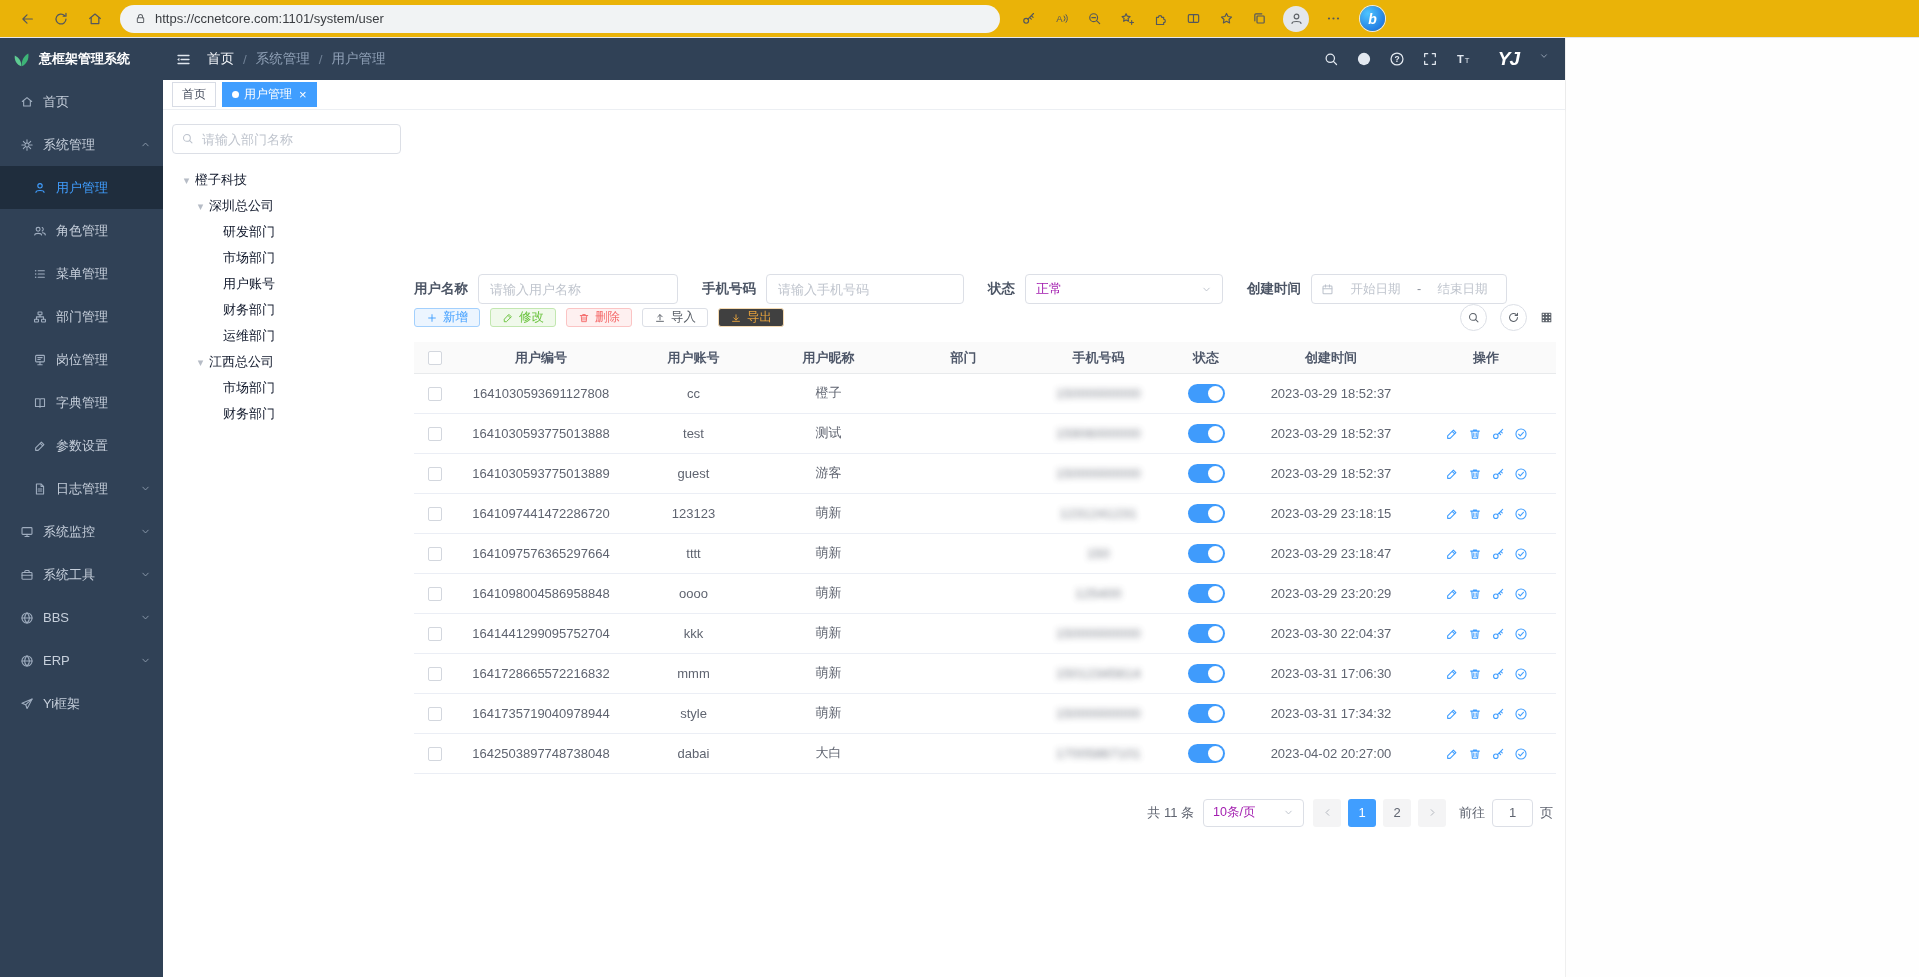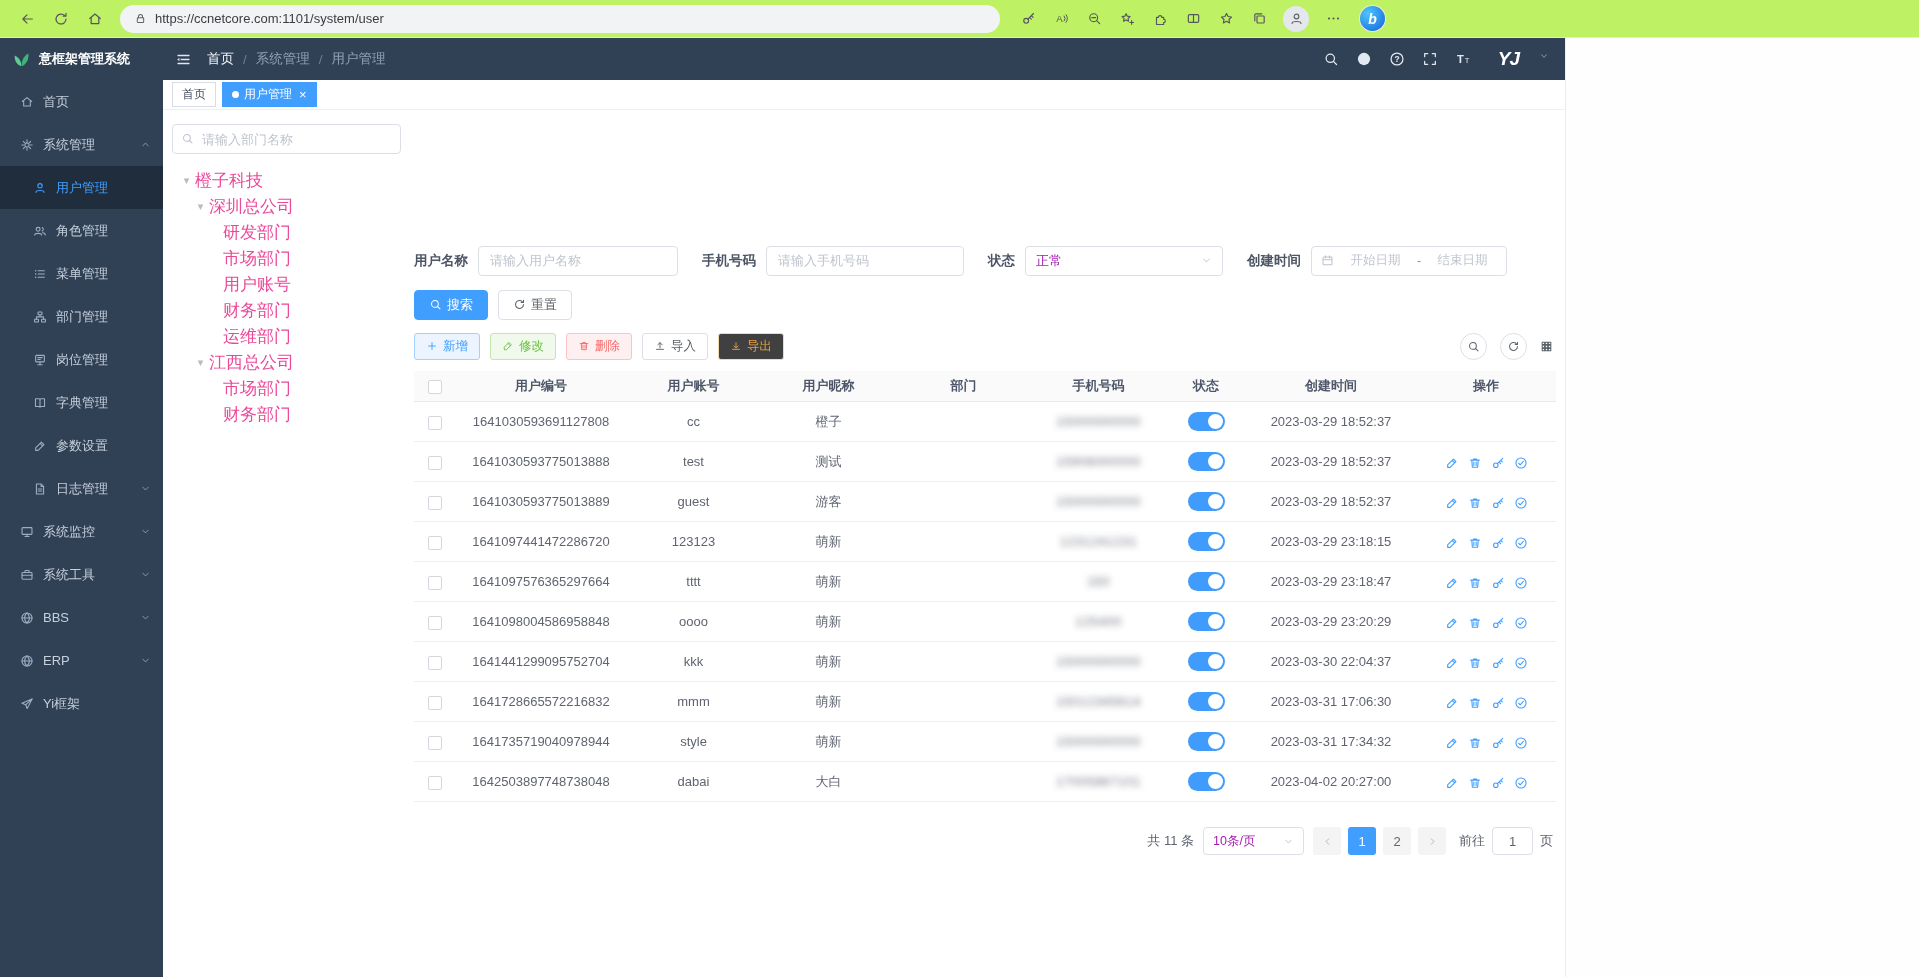--- a/index.html
+++ b/index.html
@@ -7,21 +7,21 @@
   body { font-family: "Liberation Sans", "DejaVu Sans", sans-serif; background: #fff; }
 
   .ic { width: 1em; height: 1em; display: block; fill: none; stroke: currentColor;
         stroke-width: 1.4; stroke-linecap: round; stroke-linejoin: round; }
   svg text { font-family: inherit; }
 
   .screen { position: relative; width: 1919px; height: 977px; background: #fefefe; overflow: hidden; }
 
   
   .browser-chrome { display: flex; align-items: center; height: 38px; width: 100%;
-    background: #bef264; border-bottom: 1px solid #e4e6ea; padding: 0 12px; gap: 4px; }
+    background: #eab308; border-bottom: 1px solid #e4e6ea; padding: 0 12px; gap: 4px; }
   .chrome-icon { width: 30px; height: 30px; border-radius: 50%; display: flex; align-items: center;
     justify-content: center; color: #54575c; font-size: 16px; flex-shrink: 0; cursor: pointer; }
   .chrome-icon.sm { font-size: 15px; width: 28px; }
   .address-bar { height: 28px; width: 880px; background: #f1f3f4; border-radius: 14px;
     display: flex; align-items: center; gap: 8px; padding: 0 14px; margin: 0 10px 0 6px;
     color: #5f6368; font-size: 13px; cursor: text; }
   .address-bar .lk { font-size: 13px; display: flex; color: #5f6368; }
   .url-text { font-size: 13px; color: #3a3d41; }
   .chrome-right { display: flex; align-items: center; gap: 5px; }
   .avatar { width: 26px; height: 26px; border-radius: 50%; background: #e4e7eb; color: #5f6368;
@@ -77,21 +77,21 @@
   .content { flex: 1; display: flex; gap: 13px; padding: 14px 12px 0 9px; background: #fff; min-height: 0; }
   .tree-panel { width: 229px; flex-shrink: 0; }
   .tree-search { position: relative; height: 30px; }
   .tree-search .s-icon { position: absolute; left: 9px; top: 8px; font-size: 13px; color: #bcc2cc; display: flex; }
   .tree-search input { width: 100%; height: 30px; border: 1px solid #dcdfe6; border-radius: 4px;
     padding: 0 10px 0 29px; font-size: 13px; color: #606266; outline: none; font-family: inherit; }
   .tree-search input::placeholder { color: #bfc4cd; }
   .dept-tree { margin-top: 13px; }
   .tree-node { height: 26px; display: flex; align-items: center; cursor: pointer; }
   .tree-caret { width: 17px; font-size: 11px; color: #b6bcc6; text-align: center; flex-shrink: 0; }
-  .tree-label { font-size: 17px; color: #ec4899; }
+  .tree-label { font-size: 13px; color: #0f172a; }
 
   .work-panel { flex: 1; min-width: 0; display: flex; flex-direction: column; justify-content: center; }
 
   
   .filter-row { display: flex; align-items: center; gap: 24px; }
   .f-item { display: flex; align-items: center; gap: 10px; flex-shrink: 0; }
   .f-label { font-size: 13.5px; font-weight: bold; color: #4c5565; white-space: nowrap; }
   .f-text { width: 200px; height: 30px; border: 1px solid #dcdfe6; border-radius: 4px; padding: 0 11px;
     font-size: 13px; color: #606266; outline: none; font-family: inherit; background: #fff; }
   .f-text::placeholder { color: #bfc4cd; }
@@ -108,21 +108,21 @@
 
   .btn-row { display: flex; gap: 10px; margin: 14px 0 13px; }
   .btn { height: 30px; display: inline-flex; align-items: center; gap: 5px; padding: 0 14px;
     border-radius: 4px; font-size: 13px; cursor: pointer; border: 1px solid transparent; }
   .btn .ic { font-size: 13px; }
   .btn-primary { background: #409eff; border-color: #409eff; color: #fff; }
   .btn-plain { background: #fff; border-color: #dcdfe6; color: #5a6068; }
 
   
   .toolbar { display: flex; align-items: center; gap: 10px; margin-bottom: 11px; }
-  .tb-btn { height: 27px; display: inline-flex; align-items: center; gap: 5px; padding: 0 11px;
+  .tb-btn { height: 19px; display: inline-flex; align-items: center; gap: 5px; padding: 0 11px;
     border-radius: 3px; font-size: 12.5px; cursor: pointer; border: 1px solid; }
   .tb-btn .ic { font-size: 12px; }
   .tb-add { background: #ecf5ff; border-color: #a3d0fd; color: #409eff; }
   .tb-mod { background: #f0f9eb; border-color: #c2e7b0; color: #67c23a; }
   .tb-del { background: #fef0f0; border-color: #fbc4c4; color: #f56c6c; }
   .tb-imp { background: #fff; border-color: #dcdfe6; color: #5a6068; }
   .tb-exp { background: #404040; border-color: #f5dab1; color: #e6a23c; }
   .toolbar-right { margin-left: auto; display: flex; align-items: center; gap: 13px; color: #5a6068; }
   .tr-icon { font-size: 13px; display: flex; cursor: pointer; }
   .tr-icon.circled { width: 27px; height: 27px; border: 1px solid #dcdfe6; border-radius: 50%;
@@ -600,40 +600,20 @@
                       <path d="M2.8 7.8h12.4M6.2 2.6v3M11.8 2.6v3"></path>
                     </svg>
                   </span>
                 <span class="ph">开始日期</span>
                 <span class="sep">-</span>
                 <span class="ph">结束日期</span>
               </div>
             </div>
           </div>
 
-          <div class="btn-row">
-            <button class="btn btn-primary">
-              <span>
-                  <svg class="ic" viewBox="0 0 18 18">
-                    <circle cx="8.2" cy="8.2" r="4.7"></circle>
-                    <path d="M11.7 11.7l3.5 3.5"></path>
-                  </svg>
-                </span>
-              <span>搜索</span>
-            </button>
-            <button class="btn btn-plain">
-              <span>
-                  <svg class="ic" viewBox="0 0 18 18">
-                    <path d="M14.5 9A5.5 5.5 0 1 1 12.9 5.1"></path>
-                    <path d="M14.5 3v3.2h-3.2"></path>
-                  </svg>
-                </span>
-              <span>重置</span>
-            </button>
-          </div>
 
           <div class="toolbar">
             <button class="tb-btn tb-add">
               <span>
                   <svg class="ic" viewBox="0 0 18 18">
                     <path d="M9 4v10M4 9h10"></path>
                   </svg>
                 </span>
               <span>新增</span>
             </button>

